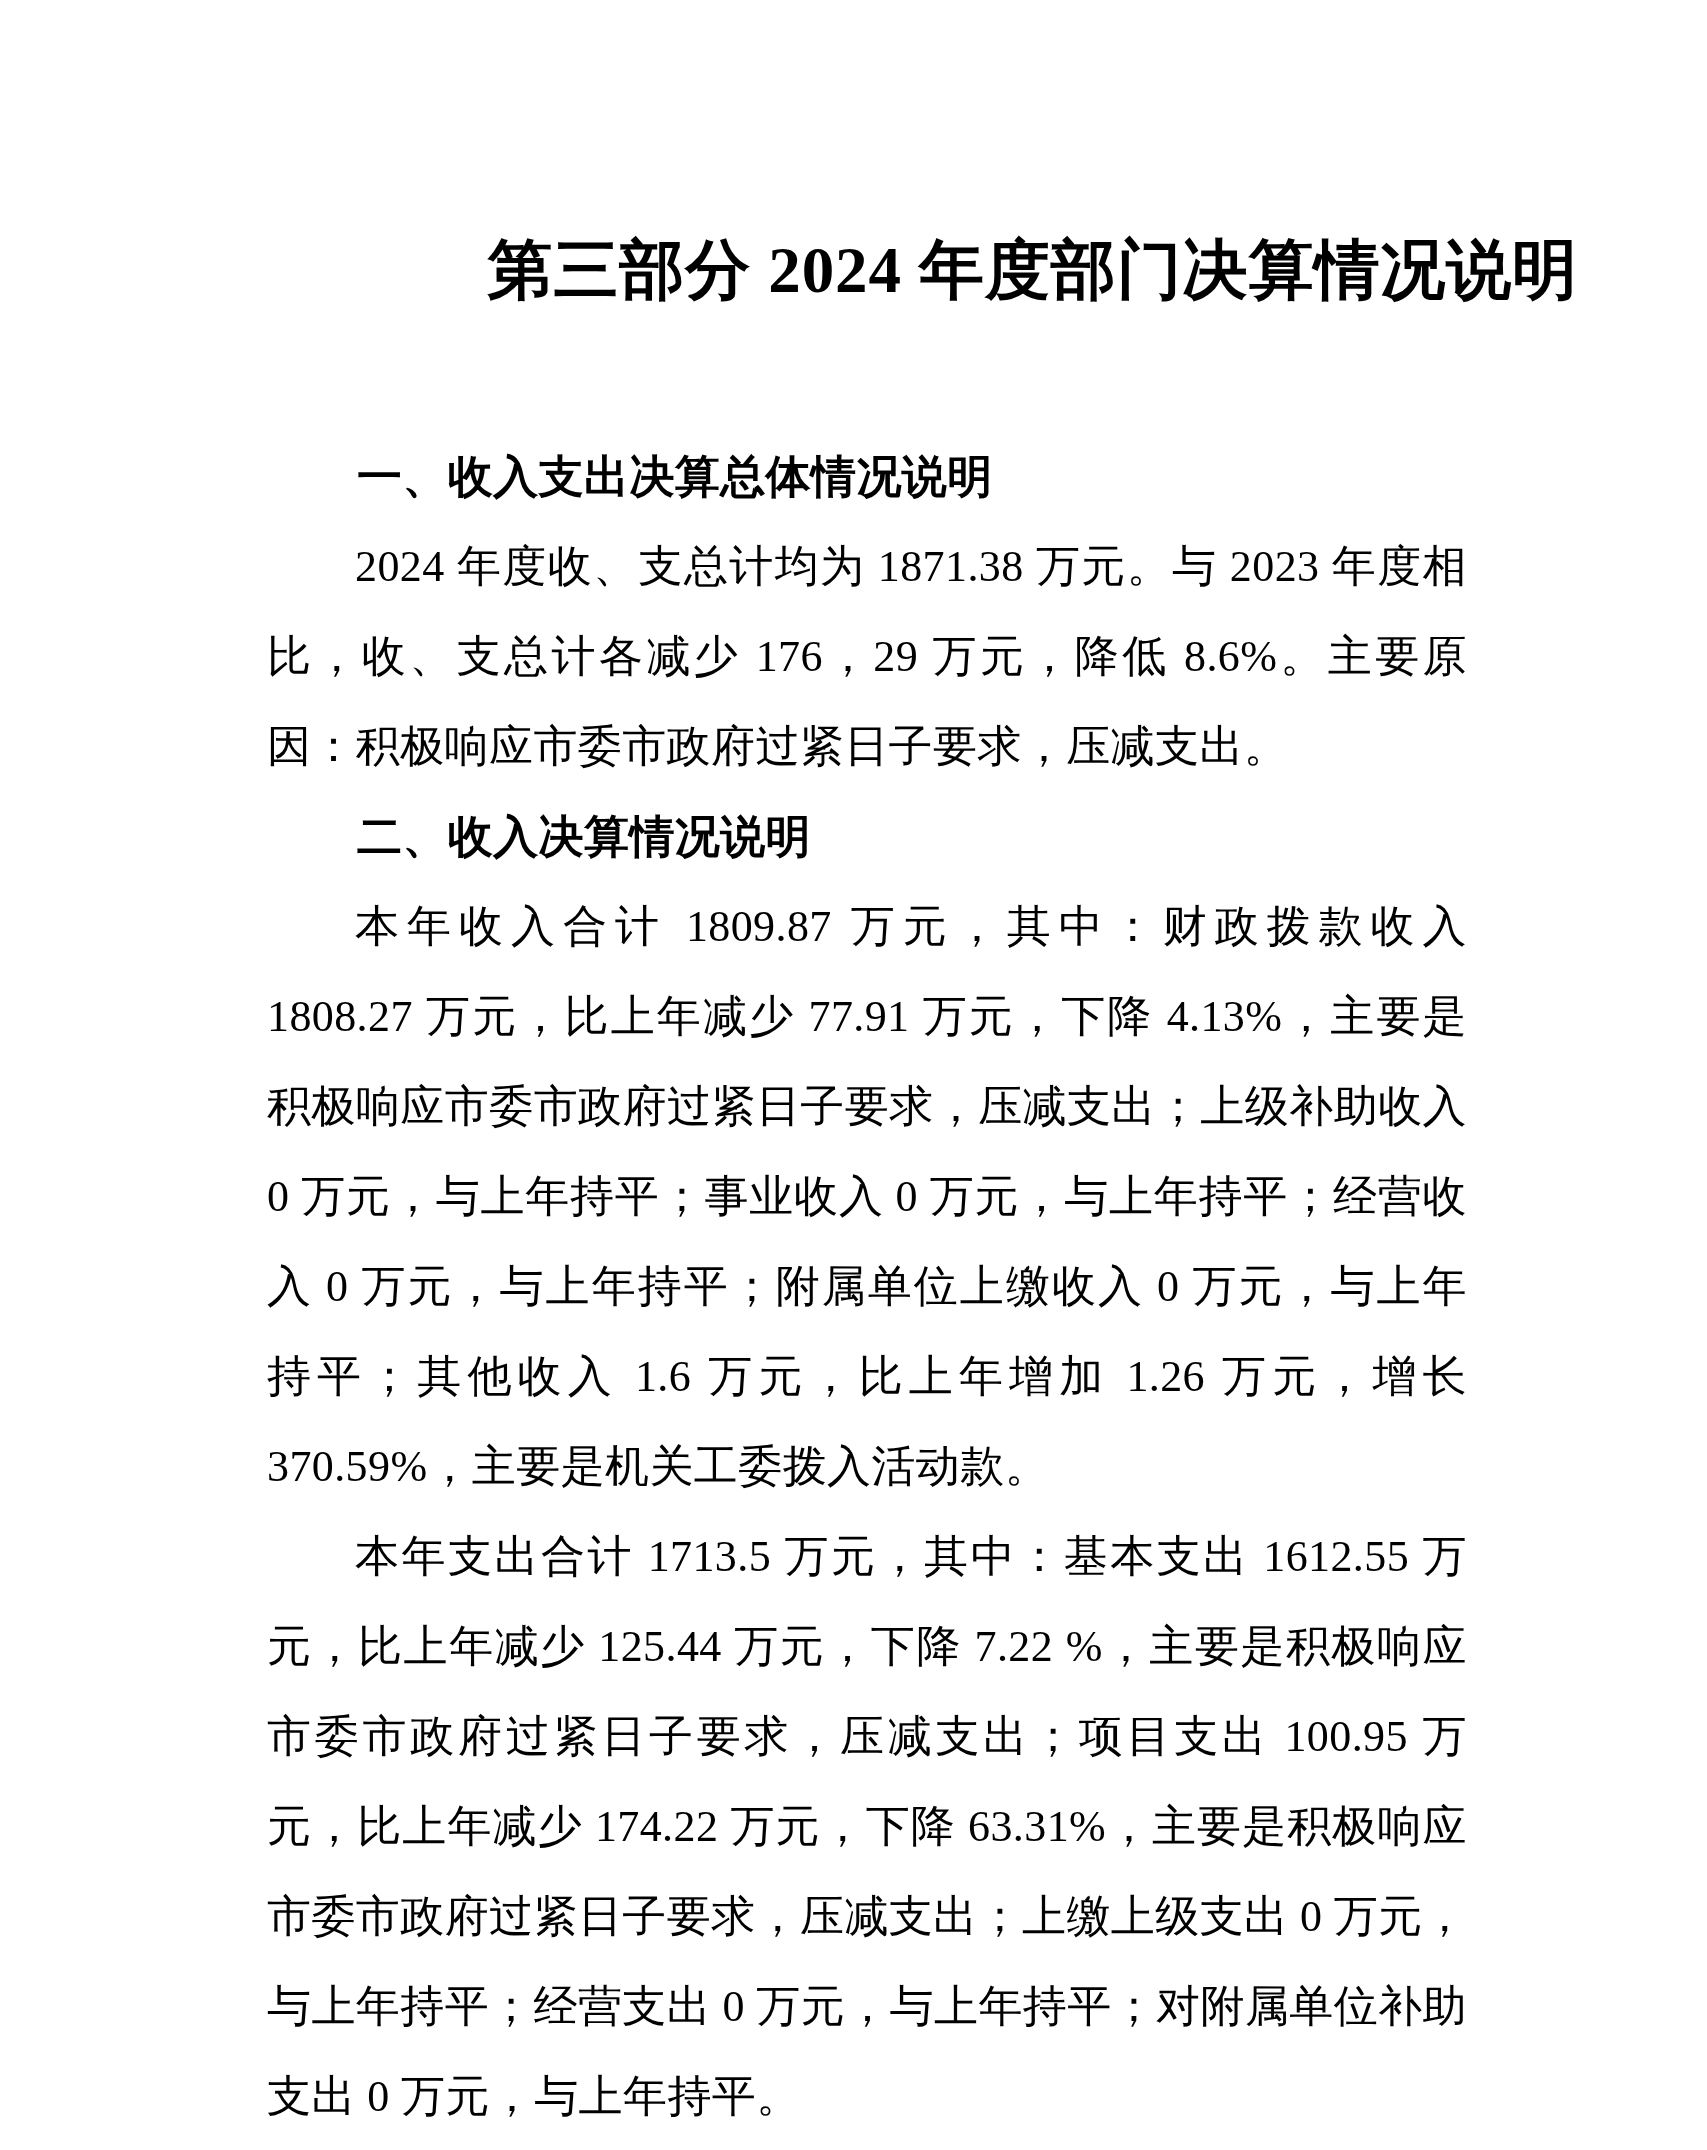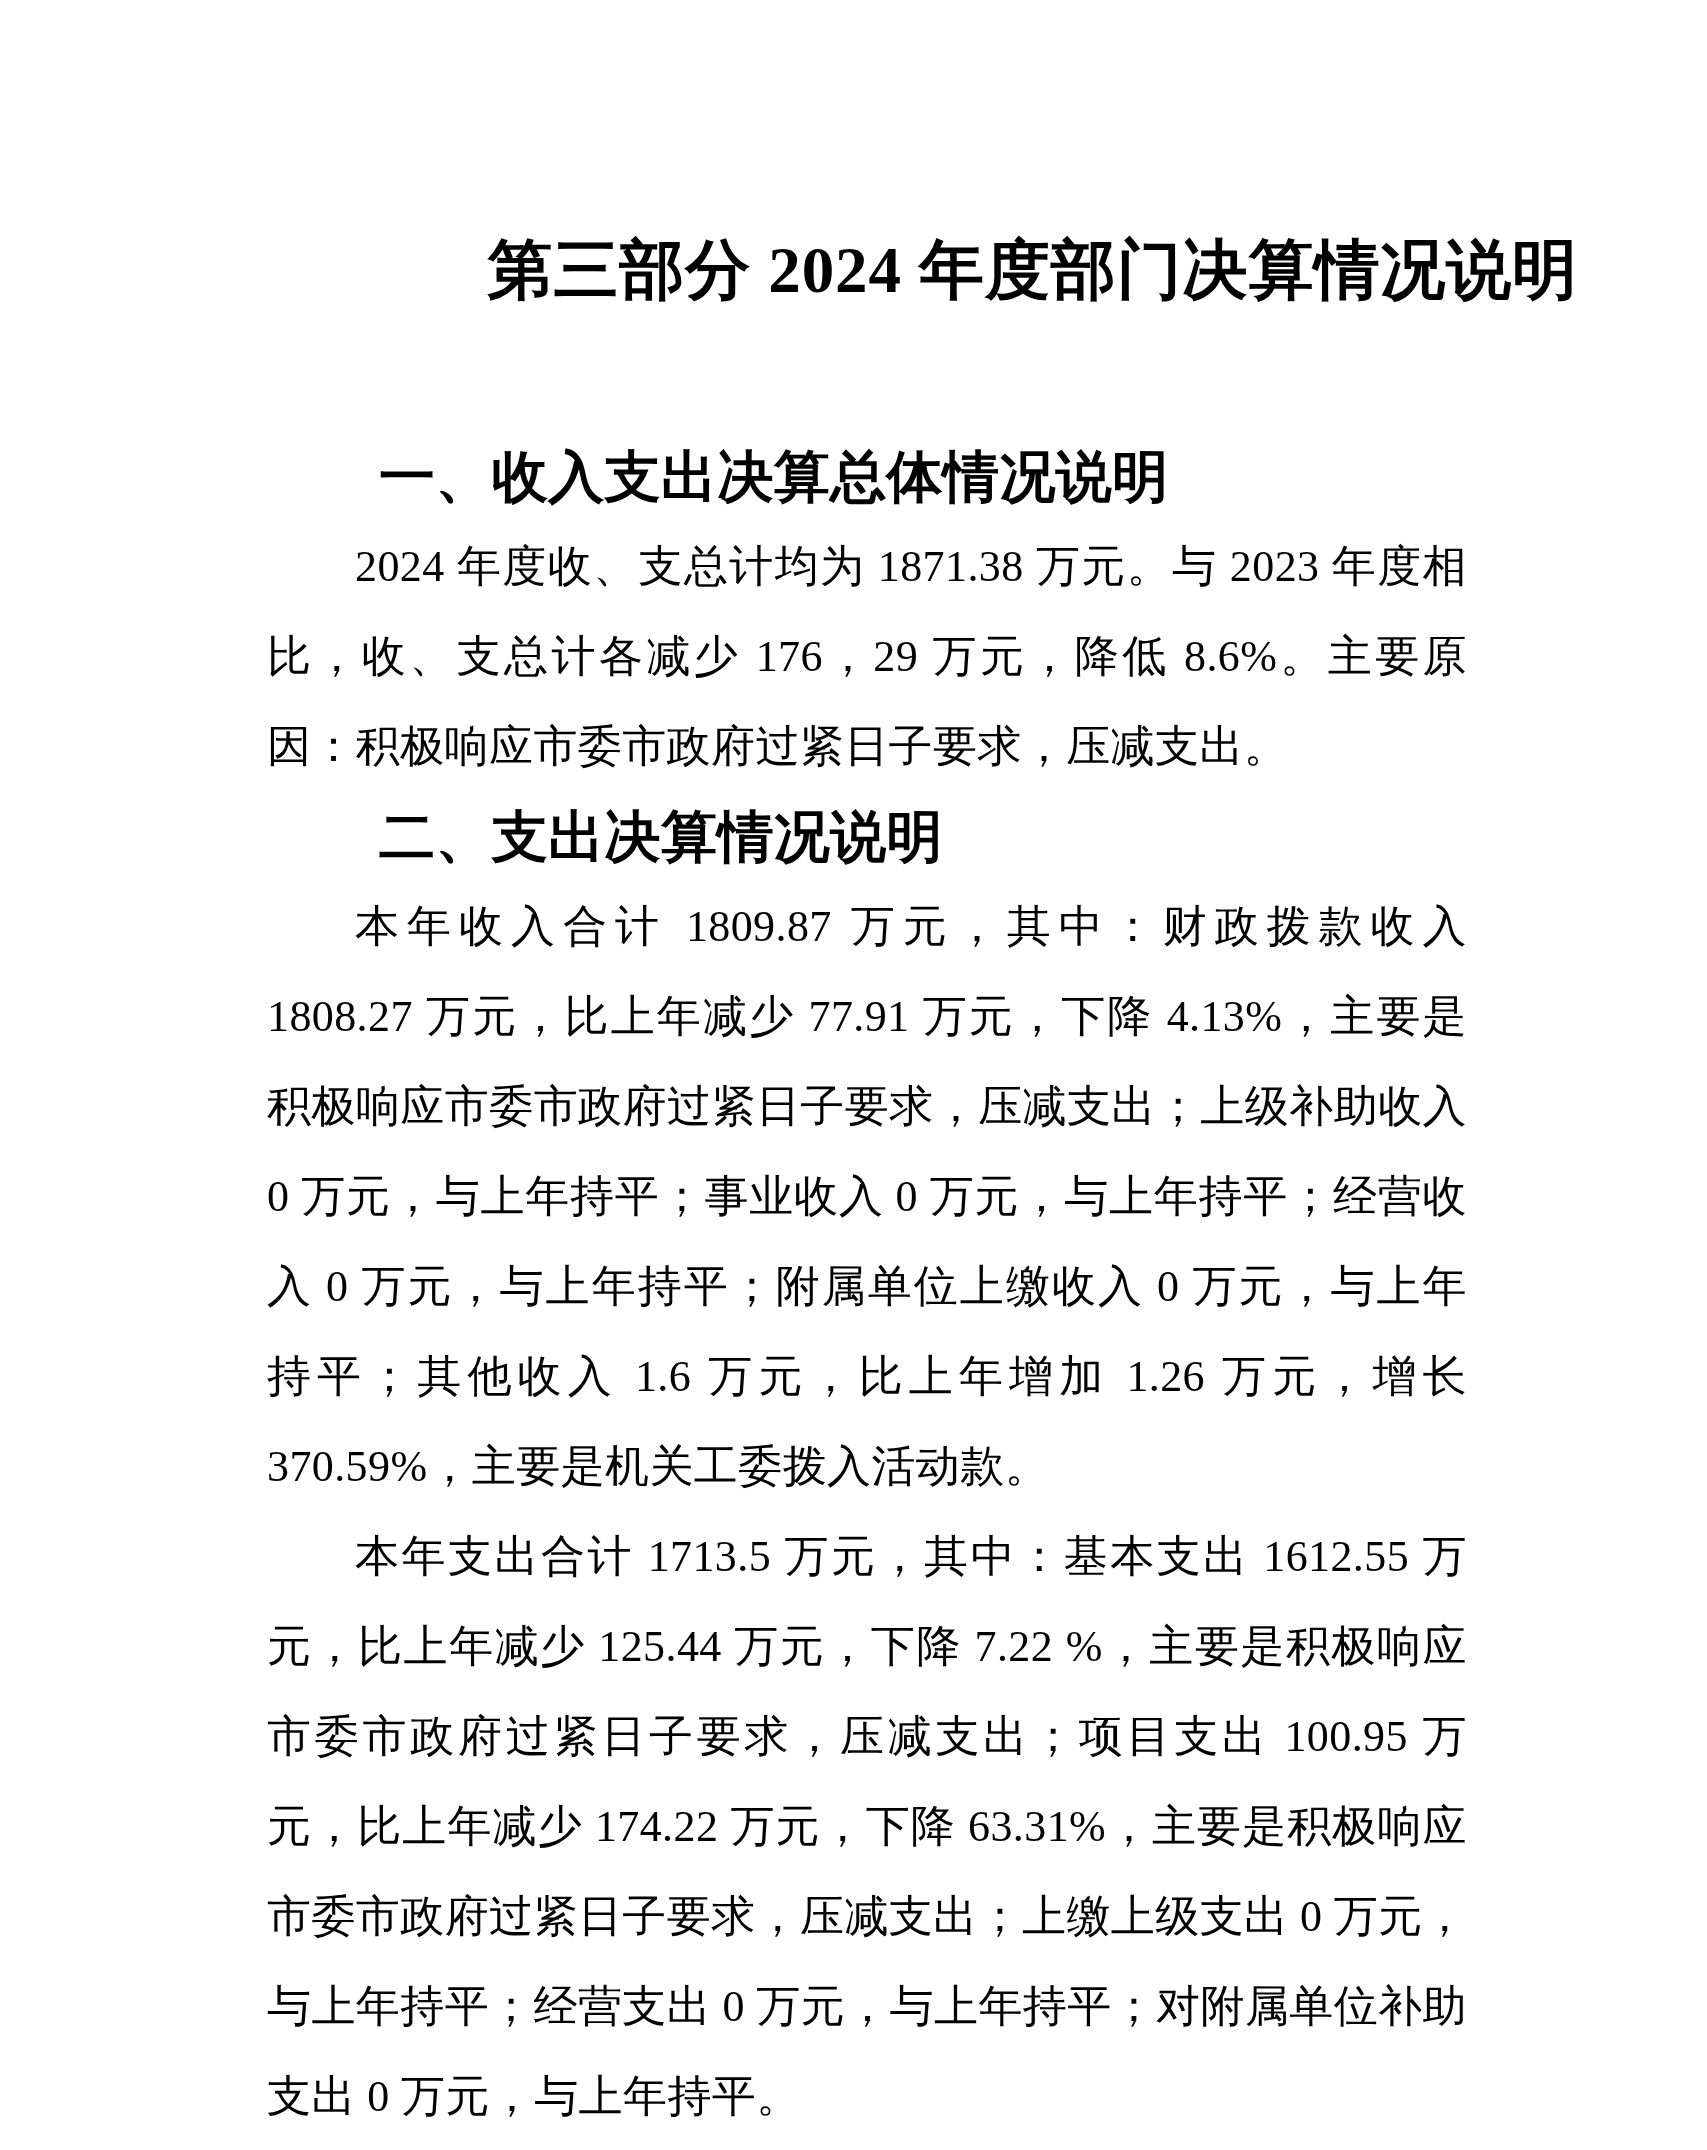--- a/index.html
+++ b/index.html
@@ -27,21 +27,21 @@
   .content {
     margin: 127px 240px 0 267px; 
     font-size: 44px;
     line-height: 90px;
     text-align: justify;
     text-justify: inter-ideograph;
   }
   .section-heading {
     margin: 0;
     padding: 0;
-    font-size: 56px;
+    font-size: 45px;
     line-height: 90px;
     font-weight: bold;
     text-indent: 2em;
     font-family: "Liberation Sans", "DejaVu Sans", sans-serif;
     letter-spacing: 0.4px;
   }
   .body-para {
     margin: 0;
     padding: 0;
     text-indent: 2em;
@@ -53,21 +53,21 @@
 
 <div class="page">
 
   <h1 class="doc-title">第三部分 2024 年度部门决算情况说明</h1>
 
   <div class="content">
 
     <h2 class="section-heading">一、收入支出决算总体情况说明</h2>
     <p class="body-para">2024 年度收、支总计均为 1871.38 万元。与 2023 年度相比，收、支总计各减少 176，29 万元，降低 8.6%。主要原因：积极响应市委市政府过紧日子要求，压减支出。</p>
 
-    <h2 class="section-heading">二、支出决算情况说明</h2>
+    <h2 class="section-heading">二、收入决算情况说明</h2>
     <p class="body-para">本年收入合计 1809.87 万元，其中：财政拨款收入 1808.27 万元，比上年减少 77.91 万元，下降 4.13%，主要是积极响应市委市政府过紧日子要求，压减支出；上级补助收入 0 万元，与上年持平；事业收入 0 万元，与上年持平；经营收入 0 万元，与上年持平；附属单位上缴收入 0 万元，与上年持平；其他收入 1.6 万元，比上年增加 1.26 万元，增长 370.59%，主要是机关工委拨入活动款。</p>
 
     <p class="body-para">本年支出合计 1713.5 万元，其中：基本支出 1612.55 万元，比上年减少 125.44 万元，下降 7.22 %，主要是积极响应市委市政府过紧日子要求，压减支出；项目支出 100.95 万元，比上年减少 174.22 万元，下降 63.31%，主要是积极响应市委市政府过紧日子要求，压减支出；上缴上级支出 0 万元，与上年持平；经营支出 0 万元，与上年持平；对附属单位补助支出 0 万元，与上年持平。</p>
 
   </div>
 
 </div>
 
 
 </body></html>

